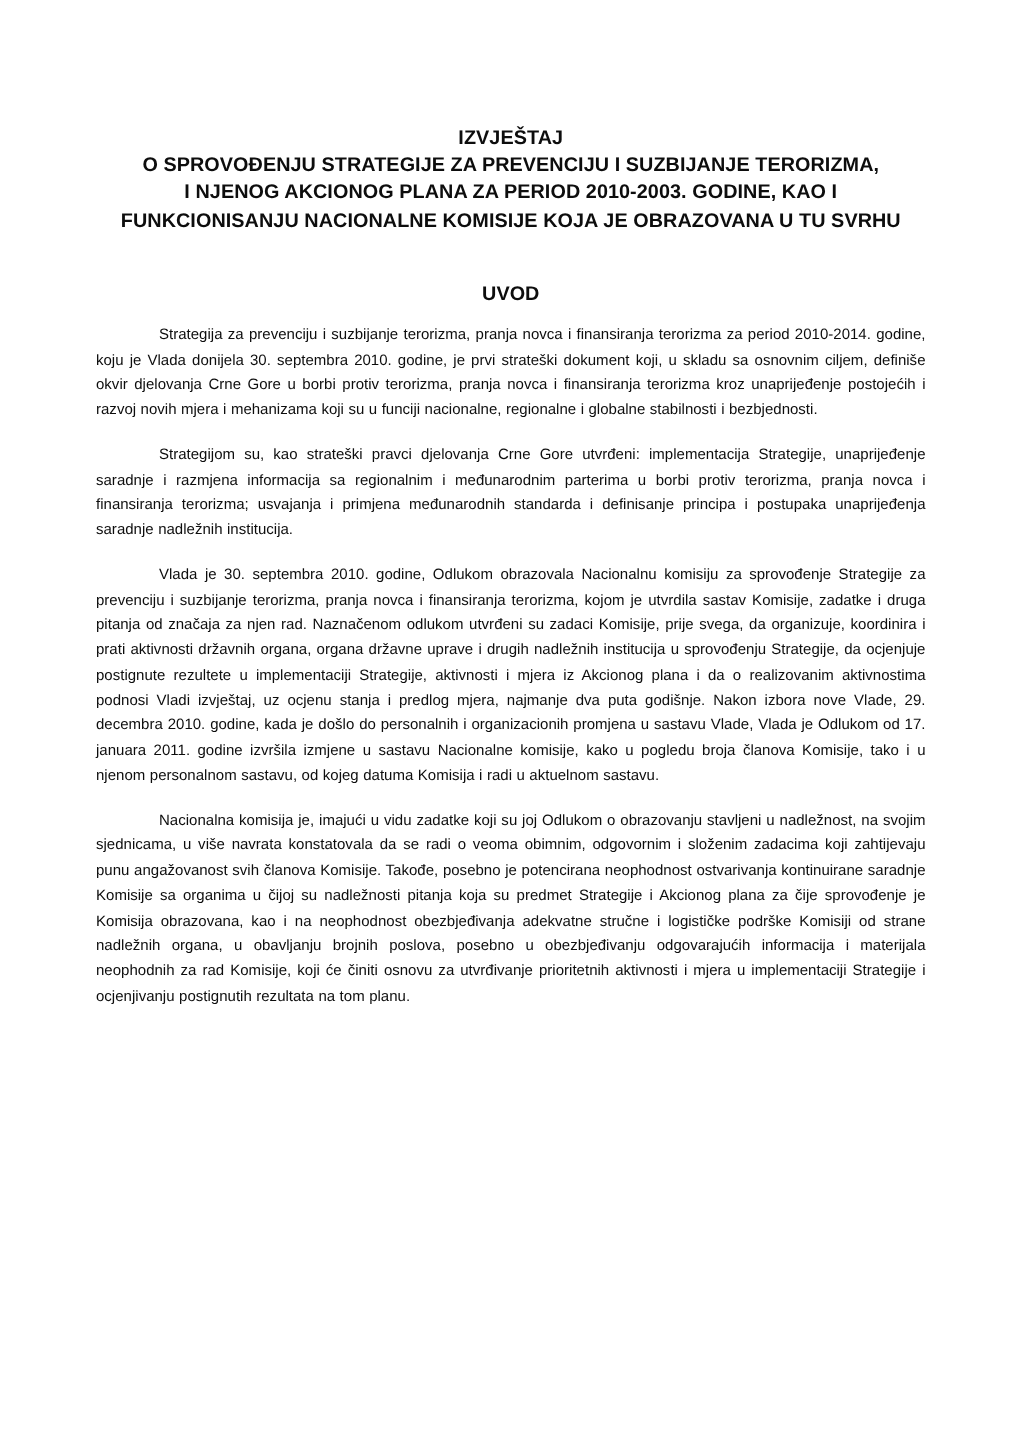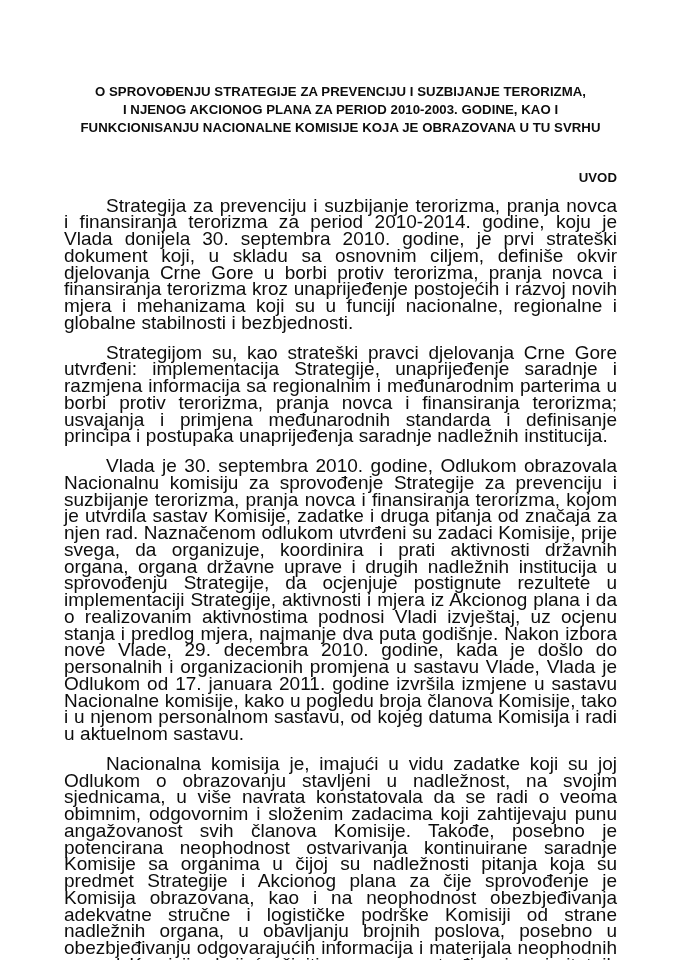--- a/index.html
+++ b/index.html
@@ -46,48 +46,49 @@
   .doc-title .title-line-1 {
     
   }
   
   .section-heading {
     margin: 0;
     padding-top: 31px;
     font-size: 13.2px;
     font-weight: bold;
     line-height: 17px;
-    text-align: right;
+    text-align: center;
     letter-spacing: 0.05px;
   }
   
   .body-block {
     padding-top: 12px;
   }
   p.para {
     margin: 0 0 13px 0;
     text-indent: 42px;
     text-align: justify;
-    font-size: 19px;
+    font-size: 10px;
     line-height: 16.75px;
     letter-spacing: 0.01px;
     word-spacing: 0.2px;
     hyphens: none;
   }
   p.para:last-child {
     margin-bottom: 0;
   }
 </style>
 </head>
 <body>
 
 <div class="page">
   <div class="content">
 
     <h1 class="doc-title">
+      <span class="title-line title-line-1">IZVJEŠTAJ</span>
       <span class="title-line title-line-2">O SPROVOĐENJU STRATEGIJE ZA PREVENCIJU I SUZBIJANJE TERORIZMA,</span>
       <span class="title-line title-line-4">I NJENOG AKCIONOG PLANA ZA PERIOD 2010-2003. GODINE, KAO I</span>
       <span class="title-line title-line-5">FUNKCIONISANJU NACIONALNE KOMISIJE KOJA JE OBRAZOVANA U TU SVRHU</span>
     </h1>
 
     <h2 class="section-heading">UVOD</h2>
 
     <div class="body-block">
       <p class="para">Strategija za prevenciju i suzbijanje terorizma, pranja novca i finansiranja terorizma za period 2010-2014. godine, koju je Vlada donijela 30. septembra 2010. godine, je prvi strateški dokument koji, u skladu sa osnovnim ciljem, definiše okvir djelovanja Crne Gore u borbi protiv terorizma, pranja novca i finansiranja terorizma kroz unaprijeđenje postojećih i razvoj novih mjera i mehanizama koji su u funciji nacionalne, regionalne i globalne stabilnosti i bezbjednosti.</p>
       <p class="para">Strategijom su, kao strateški pravci djelovanja Crne Gore utvrđeni: implementacija Strategije, unaprijeđenje saradnje i razmjena informacija sa regionalnim i međunarodnim parterima u borbi protiv terorizma, pranja novca i finansiranja terorizma; usvajanja i primjena međunarodnih standarda i definisanje principa i postupaka unaprijeđenja saradnje nadležnih institucija.</p>

